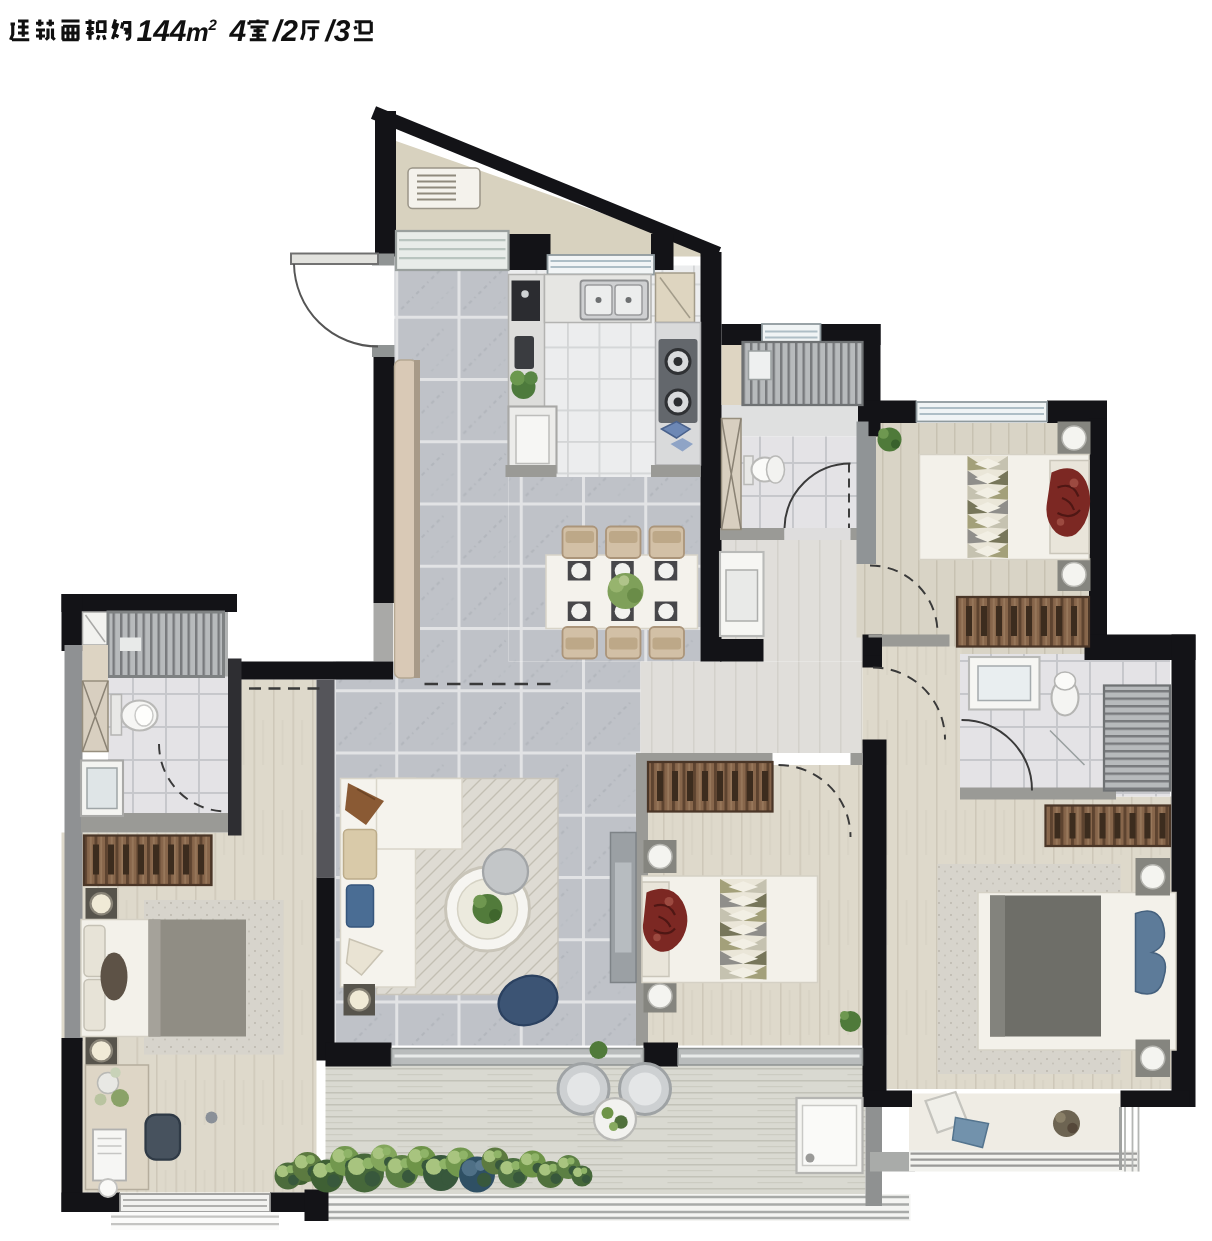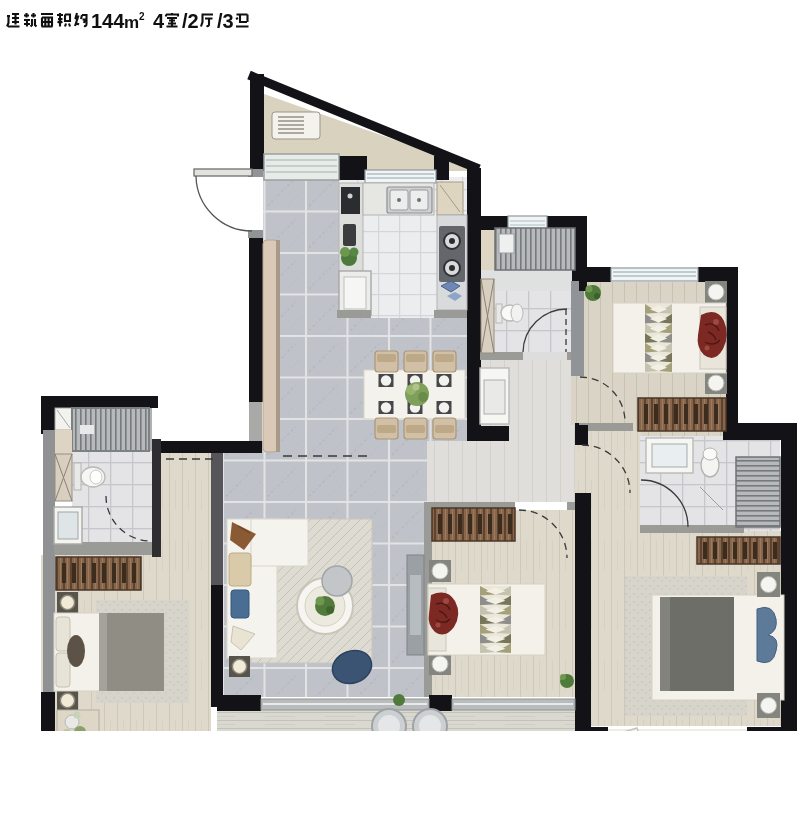--- a/index.html
+++ b/index.html
@@ -1,14 +1,14 @@
 <!DOCTYPE html>
 <html><head><meta charset="utf-8"><title>p</title>
 <style>html,body{margin:0;padding:0;background:#fff;}
-#wrap{position:relative;width:808px;height:731px;overflow:hidden;font-family:"Liberation Sans",sans-serif;}
+#wrap{position:relative;width:808px;height:827px;overflow:hidden;font-family:"Liberation Sans",sans-serif;font-style:italic;}
 </style></head><body>
 <div id="wrap">
 <svg width="808" height="827" viewBox="0 0 808 827">
 <defs>
 <pattern id="bigtile" width="41.5" height="41.5" patternUnits="userSpaceOnUse" x="222" y="169">
   <rect width="41.5" height="41.5" fill="#bfc2c8"></rect>
   <rect width="41.5" height="2" fill="#e2e3e5"></rect>
   <rect width="2" height="41.5" fill="#e2e3e5"></rect>
   <path d="M4 37 l8 -8 M14 27 l8 -8 M24 17 l8 -8" stroke="#afb3b9" stroke-width="1.4" stroke-dasharray="2.6 2.6" fill="none" opacity="0.8"></path>
   <path d="M24 37 l8 -8 M34 27 l6 -6" stroke="#b7bbc1" stroke-width="1.1" stroke-dasharray="2.2 2.6" fill="none" opacity="0.7"></path>

